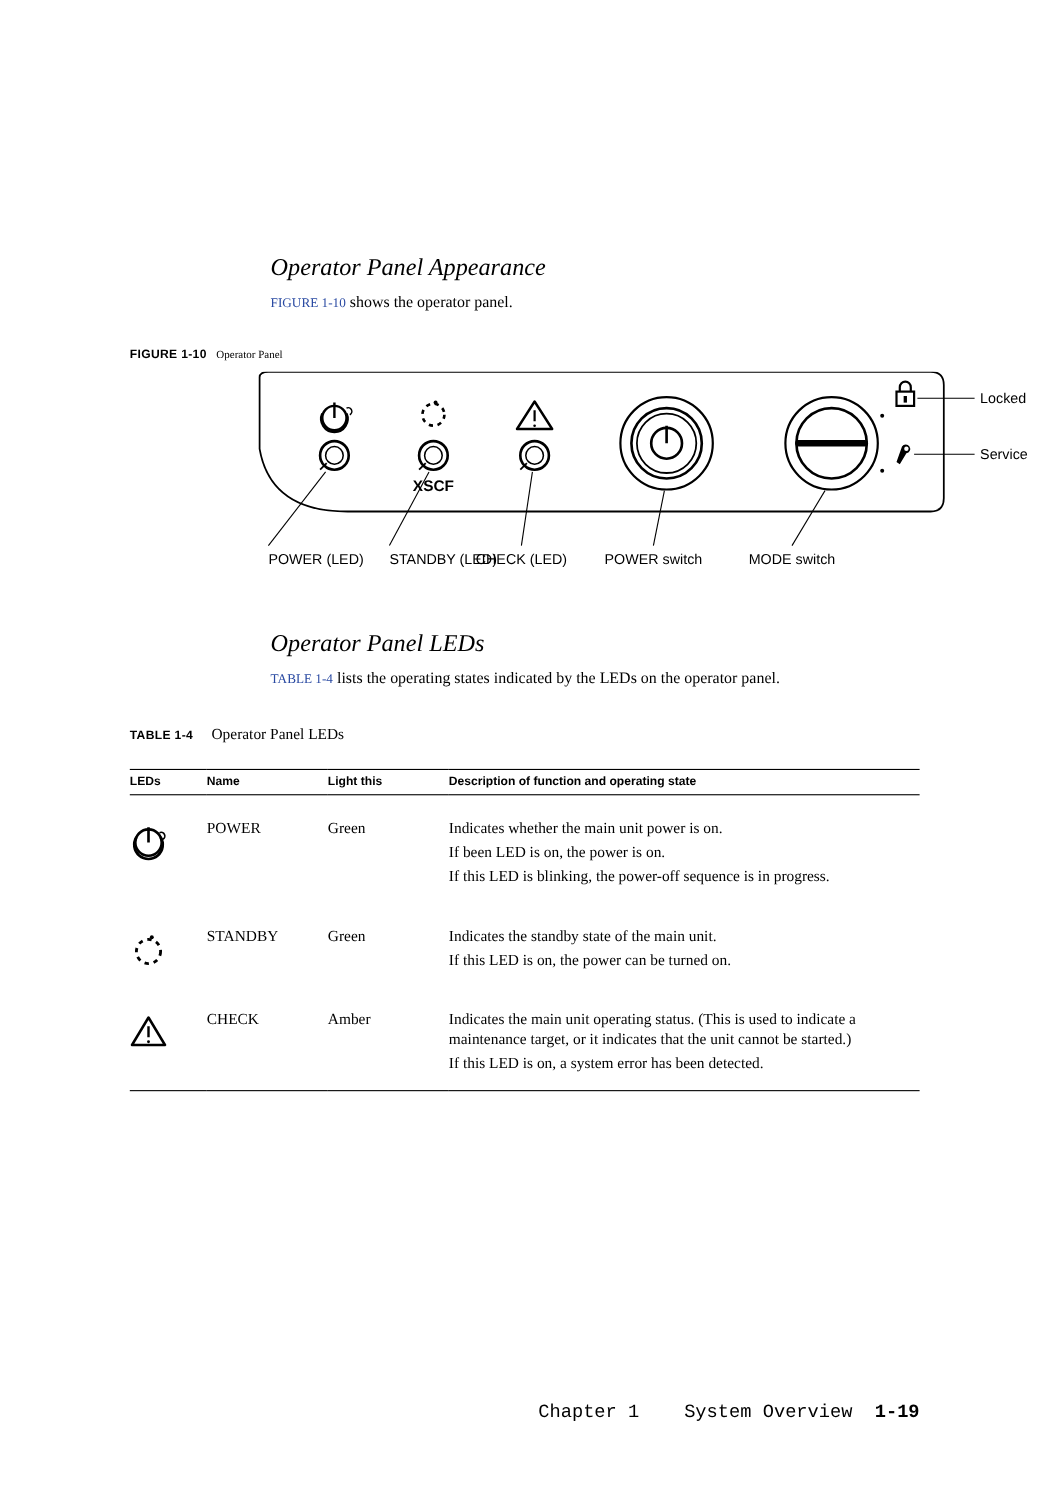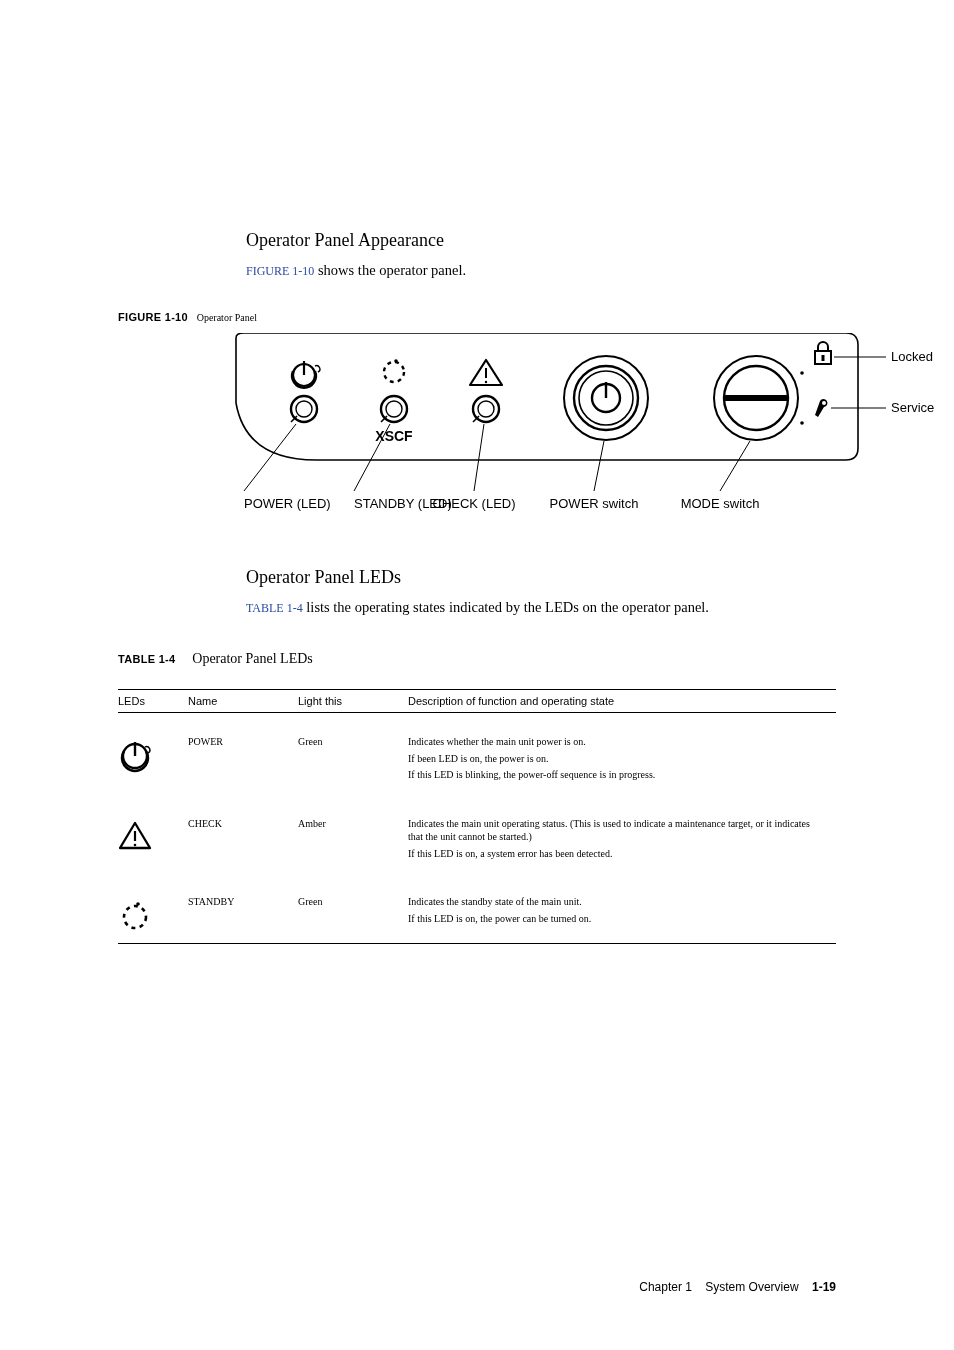--- a/index.html
+++ b/index.html
@@ -12,21 +12,22 @@
   }
   .page {
     width: 954px;
     height: 1350px;
     box-sizing: border-box;
     padding: 230px 118px 40px 118px;
     position: relative;
   }
   .indent-block { margin-left: 128px; }
   .heading-italic {
-    font-size: 18px;
+    font-style: italic;
+    font-size: 22px;
     font-weight: normal;
     margin: 0 0 10px 0;
   }
   .para { font-size: 14.5px; margin: 0 0 8px 0; line-height: 1.35; }
   .link { color: #2a4aa2; font-size: 12px; }
   .figcap { font-size: 11px; margin: 30px 0 10px 0; }
   .figcap .label { font-family: Helvetica, Arial, sans-serif; font-weight: bold; letter-spacing: 0.3px; }
   .figcap .title { font-family: "Palatino Linotype", Palatino, Georgia, serif; font-size: 10px; margin-left: 6px; }
 
   
@@ -35,44 +36,44 @@
   .figure-seclabels { font-family: Helvetica, Arial, sans-serif; font-size: 13px; }
 
   
   .tblcap { font-size: 11px; margin: 34px 0 22px 0; }
   .tblcap .label { font-family: Helvetica, Arial, sans-serif; font-weight: bold; letter-spacing: 0.3px; }
   .tblcap .title { font-family: "Palatino Linotype", Palatino, Georgia, serif; font-size: 14px; margin-left: 14px; }
   table.led { width: 100%; border-collapse: collapse; font-size: 14px; }
   table.led thead th {
     font-family: Helvetica, Arial, sans-serif;
     font-size: 11px;
-    font-weight: normal;
+    font-weight: bold;
     text-align: left;
     border-top: 1.5px solid #000;
     border-bottom: 1px solid #000;
     padding: 5px 6px 5px 0;
   }
   table.led tbody td {
     vertical-align: top;
     padding: 22px 10px 10px 0;
-    font-size: 10px;
+    font-size: 14px;
     line-height: 1.35;
   }
   table.led tbody td.icon-cell { width: 60px; padding-top: 26px; }
   table.led tbody td.name-cell { width: 100px; font-family: "Palatino Linotype", Palatino, Georgia, serif; }
   table.led tbody td.color-cell { width: 100px; }
   table.led tbody td.desc-cell p { margin: 0 0 3px 0; }
   table.led tbody tr:last-child td { border-bottom: 1.5px solid #000; padding-bottom: 10px; }
 
   .footer {
     position: absolute;
     right: 118px;
     bottom: 56px;
-    font-family: Liberation Sans, sans-serif;
-    font-size: 12px;
+    font-family: Liberation Mono, monospace;
+    font-size: 17px;
   }
   .footer .pnum { font-weight: bold; margin-left: 10px; }
 
   .icon-svg { display:block; }
 </style>
 </head>
 <body>
 
 <div class="page">
 
@@ -194,47 +195,47 @@
         <td class="name-cell">POWER</td>
         <td class="color-cell">Green</td>
         <td class="desc-cell">
           <p>Indicates whether the main unit power is on.</p>
           <p>If been LED is on, the power is on.</p>
           <p>If this LED is blinking, the power-off sequence is in progress.</p>
         </td>
       </tr>
       <tr>
         <td class="icon-cell">
+          <svg class="icon-svg" width="34" height="34" viewBox="0 0 34 34">
+            <circle cx="17" cy="18" r="11" fill="none" stroke="#000" stroke-width="2.6" stroke-dasharray="4 4.4"></circle>
+            <circle cx="20" cy="5" r="1.8" fill="#000"></circle>
+          </svg>
+        </td>
+        <td class="name-cell">STANDBY</td>
+        <td class="color-cell">Green</td>
+        <td class="desc-cell">
+          <p>Indicates the standby state of the main unit.</p>
+          <p>If this LED is on, the power can be turned on.</p>
+        </td>
+      </tr>
+      <tr>
+        <td class="icon-cell">
           <svg class="icon-svg" width="34" height="30" viewBox="0 0 34 30">
             <path d="M17 2 L32 27 L2 27 Z" fill="none" stroke="#000" stroke-width="2.3" stroke-linejoin="round"></path>
             <line x1="17" y1="10" x2="17" y2="20" stroke="#000" stroke-width="2.2"></line>
             <circle cx="17" cy="24" r="1.3" fill="#000"></circle>
           </svg>
         </td>
         <td class="name-cell">CHECK</td>
         <td class="color-cell">Amber</td>
         <td class="desc-cell">
           <p>Indicates the main unit operating status. (This is used to indicate a maintenance target, or it indicates that the unit cannot be started.)</p>
           <p>If this LED is on, a system error has been detected.</p>
         </td>
       </tr>
-      <tr>
-        <td class="icon-cell">
-          <svg class="icon-svg" width="34" height="34" viewBox="0 0 34 34">
-            <circle cx="17" cy="18" r="11" fill="none" stroke="#000" stroke-width="2.6" stroke-dasharray="4 4.4"></circle>
-            <circle cx="20" cy="5" r="1.8" fill="#000"></circle>
-          </svg>
-        </td>
-        <td class="name-cell">STANDBY</td>
-        <td class="color-cell">Green</td>
-        <td class="desc-cell">
-          <p>Indicates the standby state of the main unit.</p>
-          <p>If this LED is on, the power can be turned on.</p>
-        </td>
-      </tr>
     </tbody>
   </table>
 
   <div class="footer">
     <span>Chapter 1</span>
     &nbsp;&nbsp;
     <span>System Overview</span>
     <span class="pnum">1-19</span>
   </div>
 

